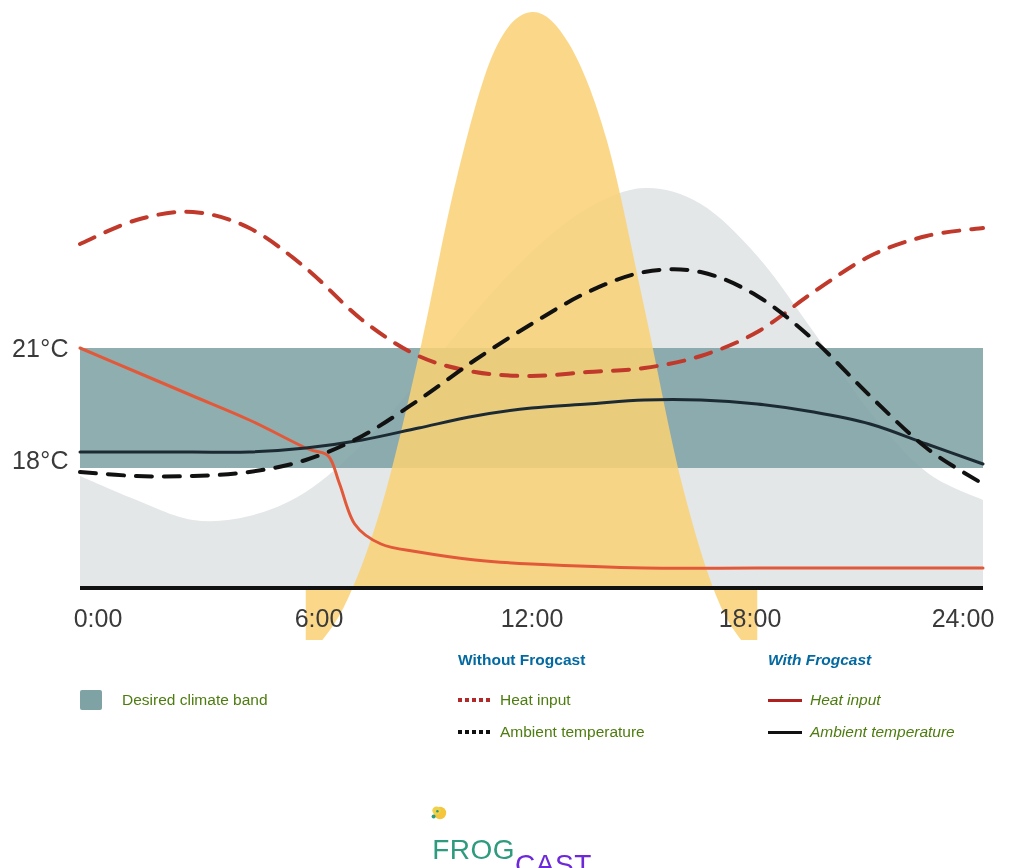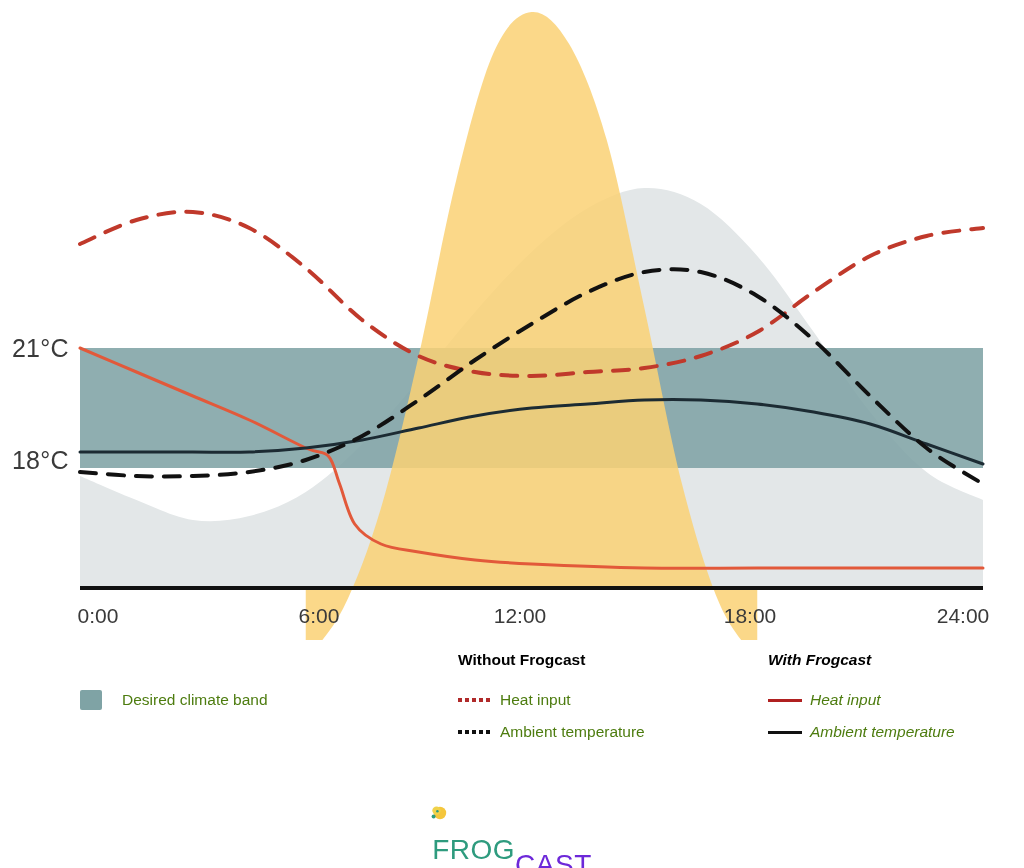--- a/index.html
+++ b/index.html
@@ -34,21 +34,21 @@
     color: #3a3a3a;
     letter-spacing: 0.2px;
     white-space: nowrap;
   }
   .y-label-21 { left: 12px; top: 334px; }
   .y-label-18 { left: 12px; top: 446px; }
 
   .x-tick {
     position: absolute;
     top: 604px;
-    font-size: 21px;
+    font-size: 25px;
     color: #3a3a3a;
     white-space: nowrap;
     transform: translateX(-50%);
   }
 
   
   .legend {
     position: absolute;
     left: 0;
     top: 652px;
@@ -59,21 +59,21 @@
     position: absolute;
     top: 0;
   }
   .legend-col-1 { left: 80px; }
   .legend-col-2 { left: 458px; }
   .legend-col-3 { left: 768px; font-style: italic; }
 
   .legend-title {
     font-size: 15.5px;
     font-weight: bold;
-    color: #000000;
+    color: #0369a1;
     margin: 0 0 16px 0;
     height: 16px;
     line-height: 16px;
     white-space: nowrap;
   }
   .legend-title.spacer { visibility: hidden; }
 
   .legend-row {
     display: flex;
     align-items: center;
@@ -163,21 +163,21 @@
       <g id="g-axis">
           <line x1="80" y1="588" x2="983" y2="588" stroke="#111111" stroke-width="4"></line>
         </g>
     </svg>
 
     <div class="axis-label y-label-21">21°C</div>
     <div class="axis-label y-label-18">18°C</div>
 
     <div class="x-tick" style="left:98px">0:00</div>
     <div class="x-tick" style="left:319px">6:00</div>
-    <div class="x-tick" style="left:520px">12:00</div>
+    <div class="x-tick" style="left:532px">12:00</div>
     <div class="x-tick" style="left:750px">18:00</div>
     <div class="x-tick" style="left:963px">24:00</div>
   </div>
 
   <div class="legend">
 
     <div class="legend-col legend-col-1">
       <div class="legend-title spacer">.</div>
 
       <div class="legend-row">

